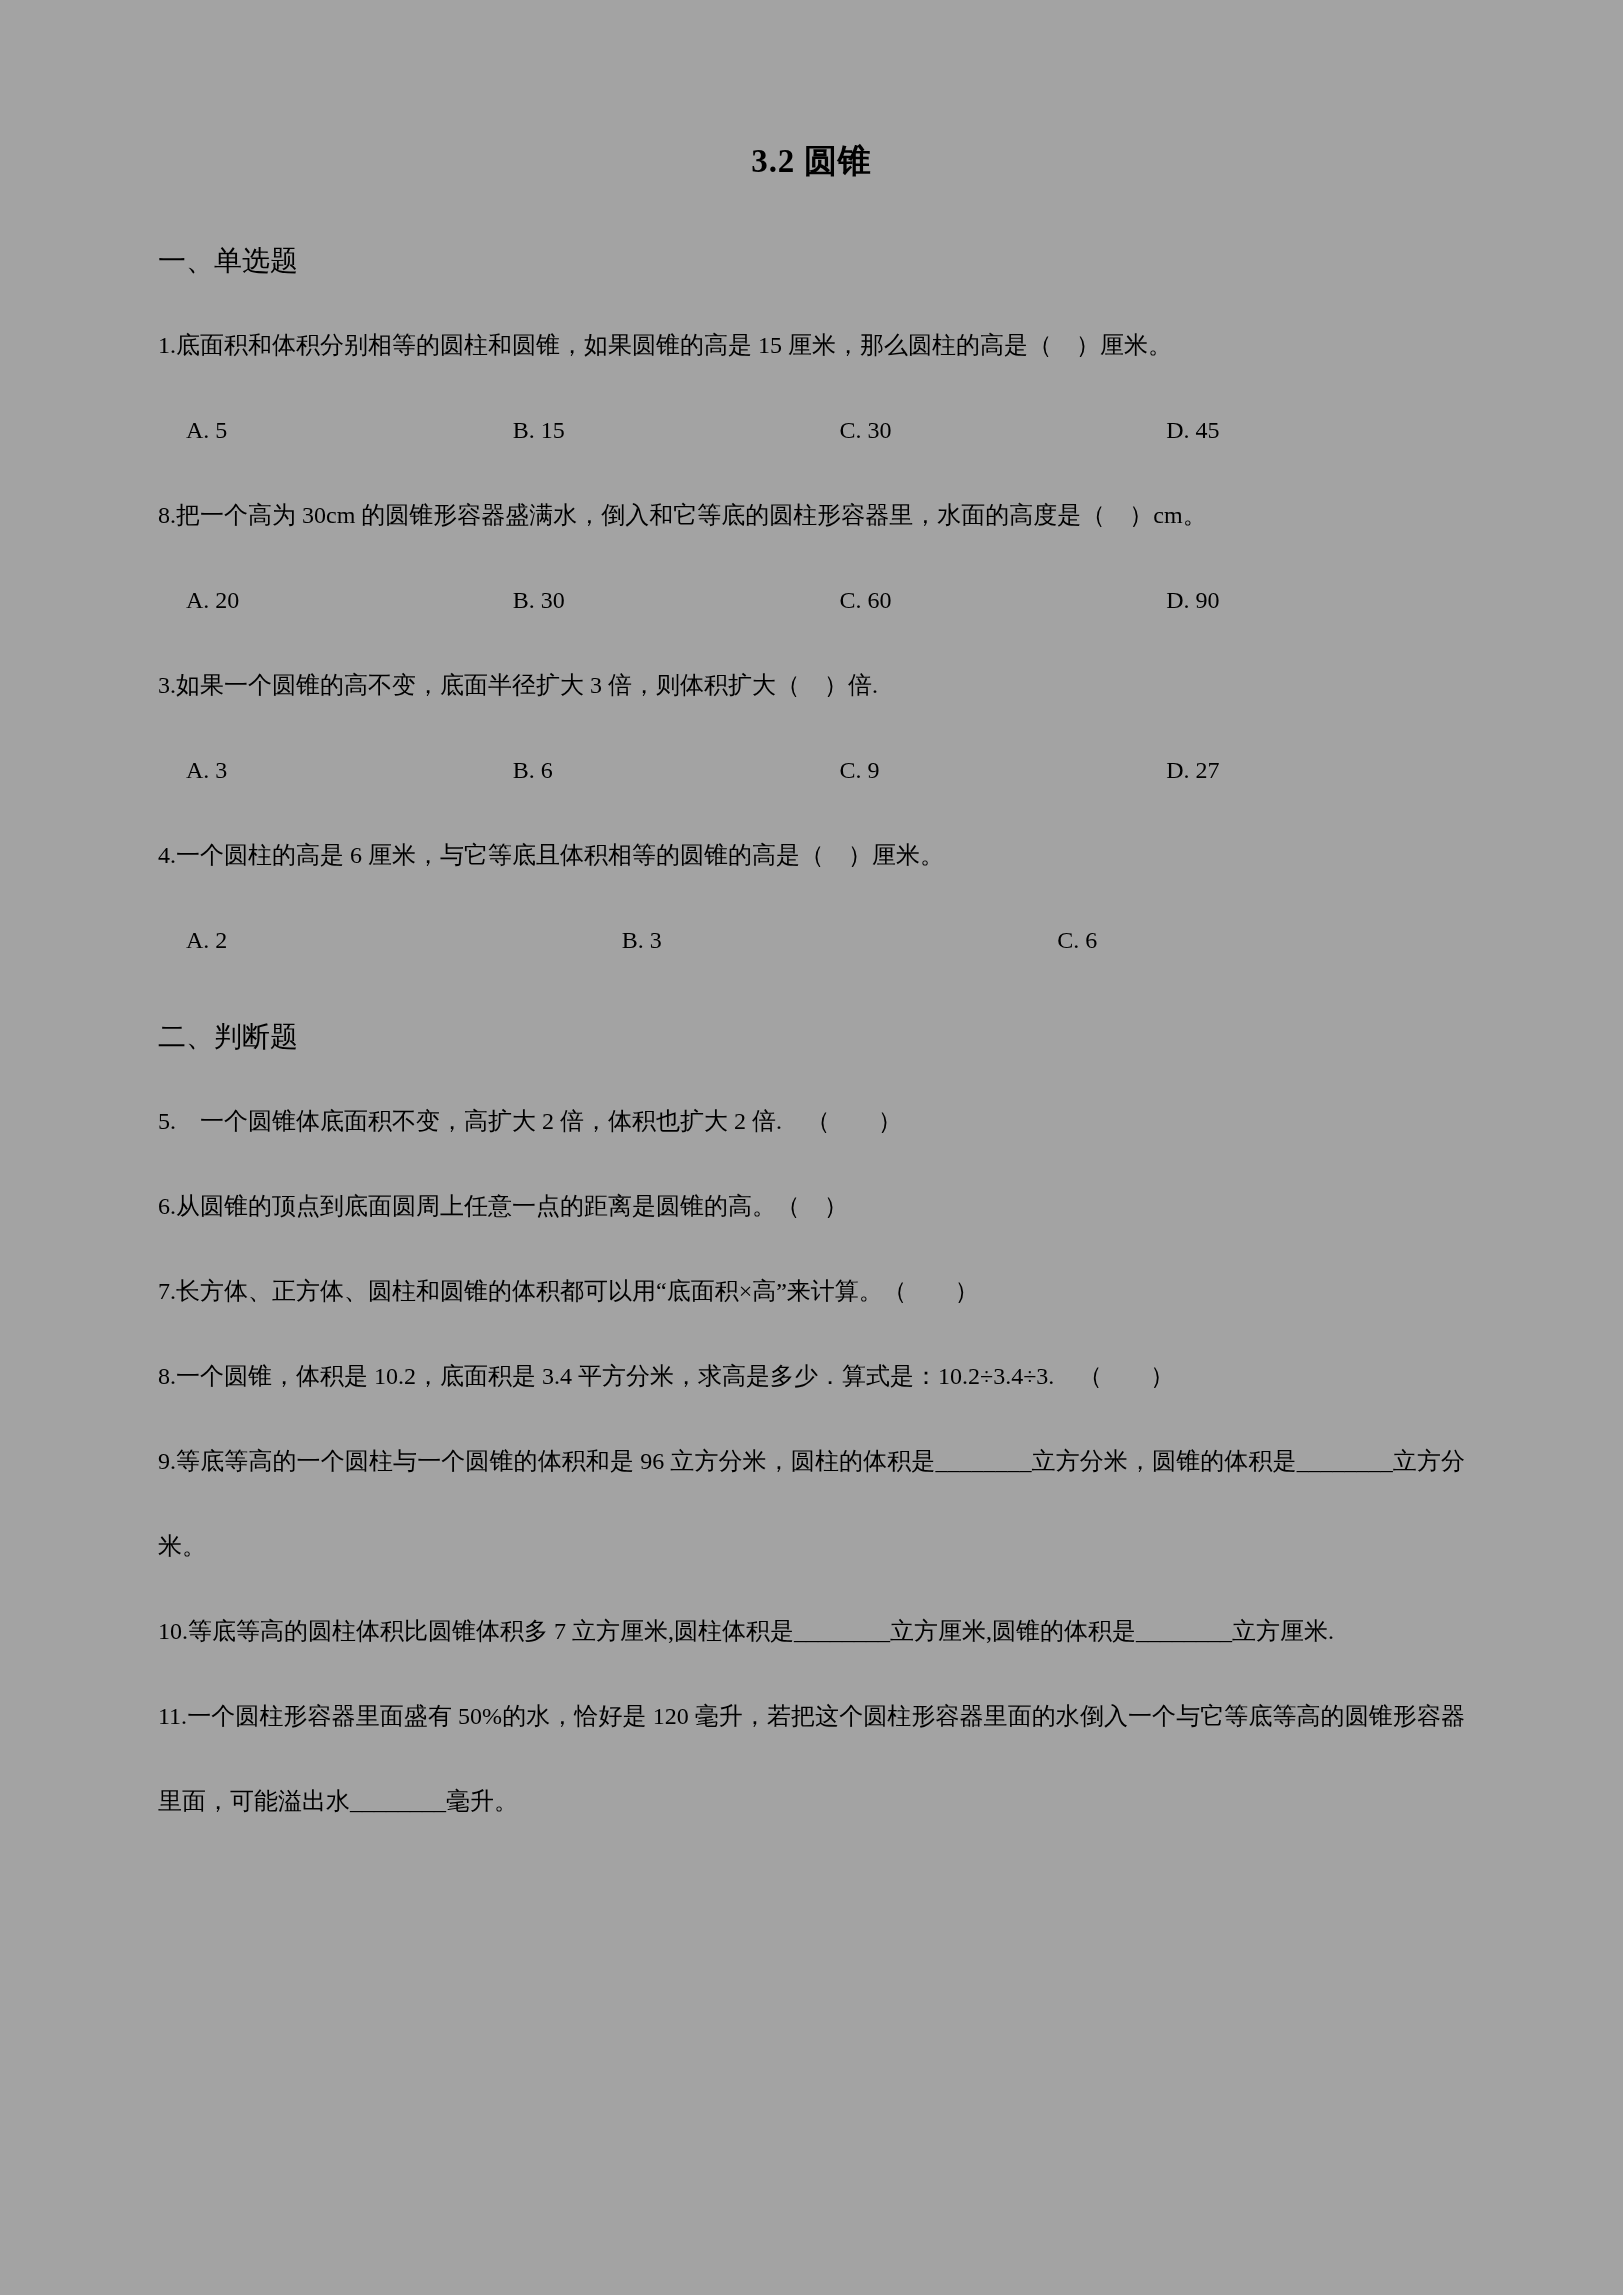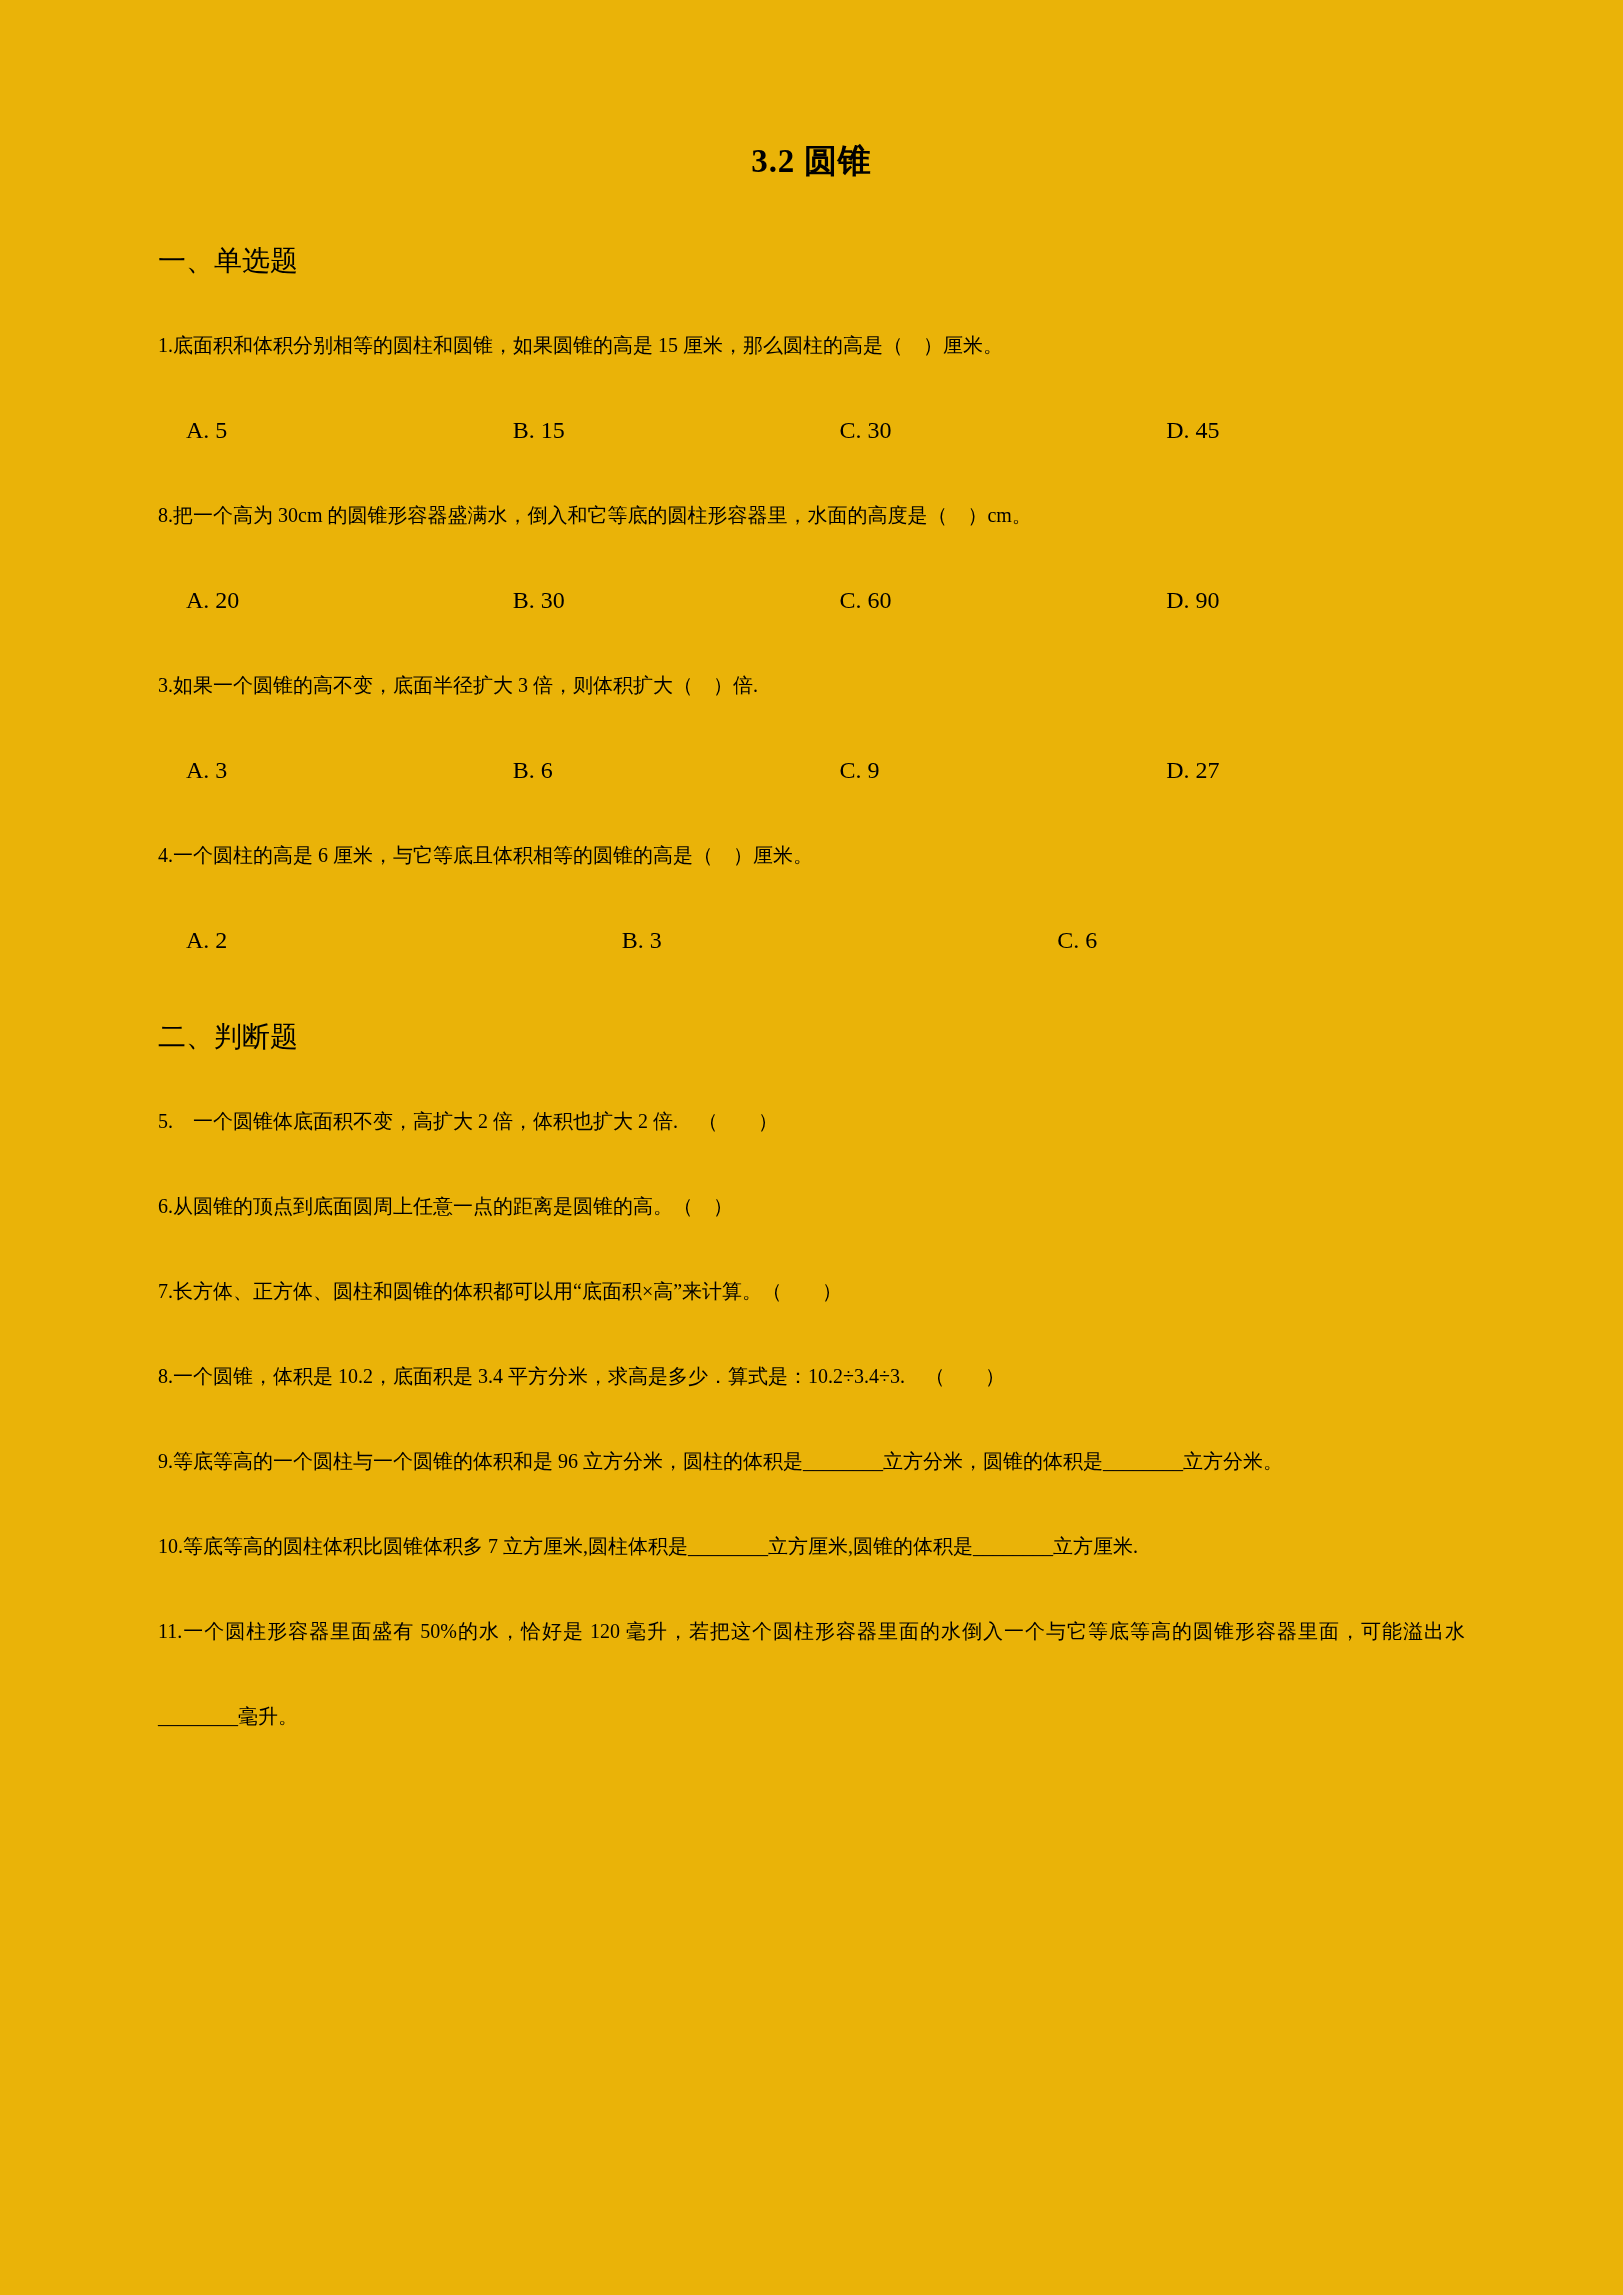--- a/index.html
+++ b/index.html
@@ -9,38 +9,38 @@
     font-family: "Liberation Serif", "DejaVu Serif", serif;
   }
   body {
     width: 1623px;
     height: 2295px;
     overflow: hidden;
   }
   .page {
     width: 1623px;
     height: 2295px;
-    background: #eab308;
+    background: #a3a3a3;
     padding: 115px 158px 0 158px;
   }
   .title {
     text-align: center;
     font-size: 33px;
     font-weight: bold;
     line-height: 92px;
     letter-spacing: 0.8px;
   }
   .section-heading {
     font-size: 28px;
     font-weight: normal;
     line-height: 85px;
     margin-top: 10.8px;
   }
   .q-text {
-    font-size: 20px;
+    font-size: 24px;
     line-height: 85px;
     text-align: justify;
   }
   .options {
     display: flex;
     font-size: 24px;
     line-height: 85px;
   }
   .option {
     flex: 1 1 25%;

